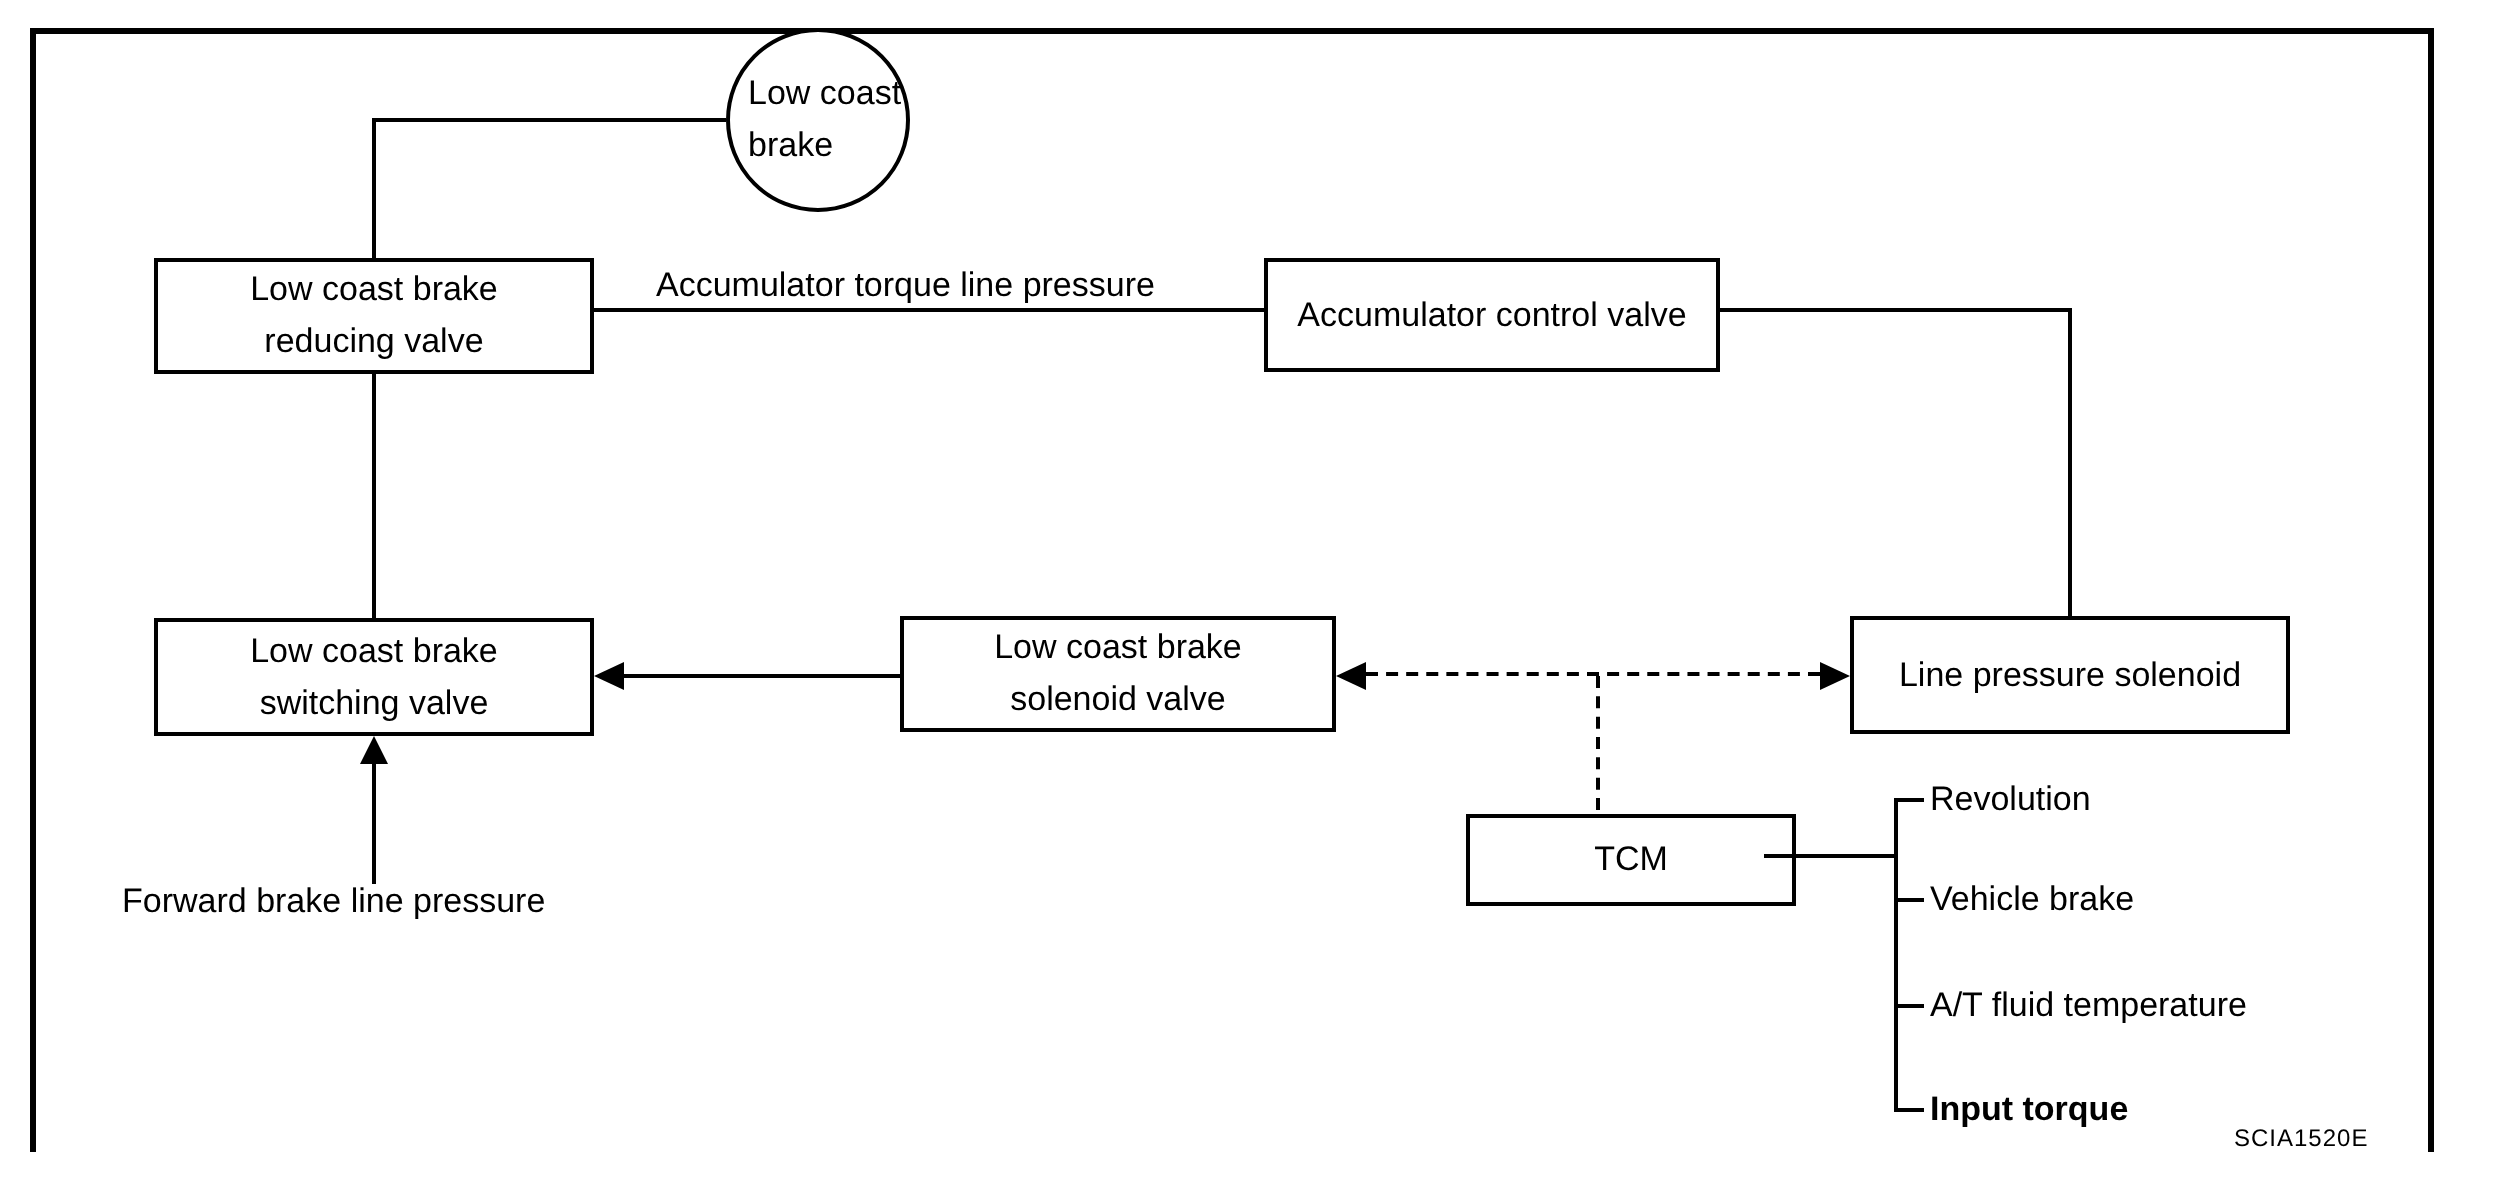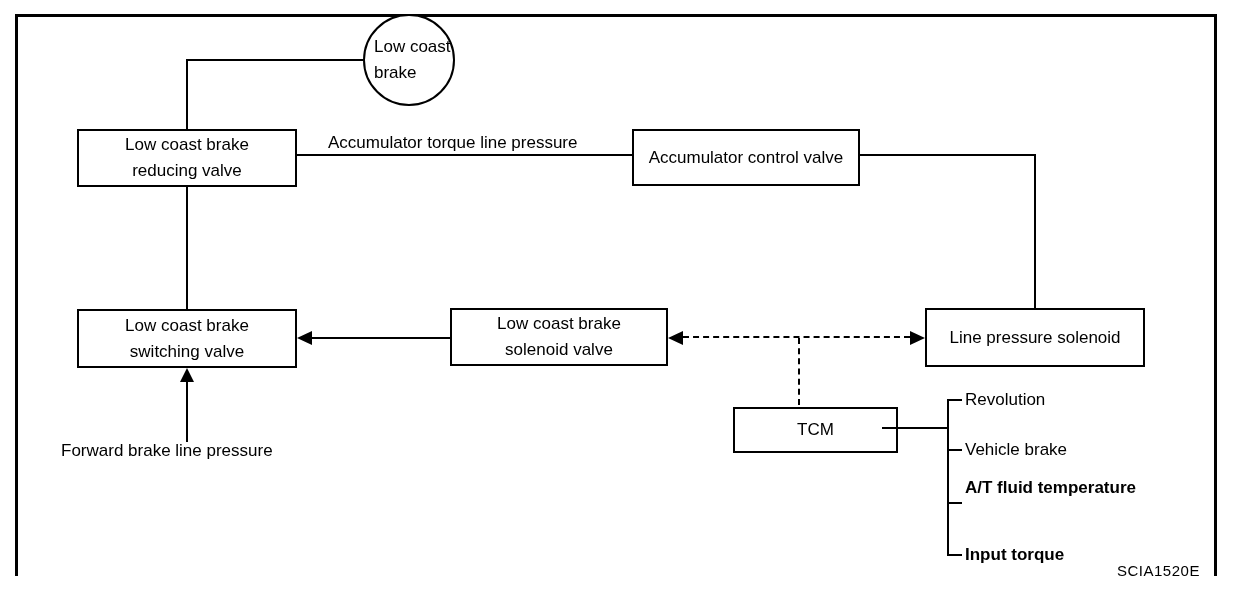--- a/index.html
+++ b/index.html
@@ -31,21 +31,21 @@
   .vline { position: absolute; width: 2px; background: #000; }
   .hdash { position: absolute; height: 0; border-top: 2px dashed #000; }
   .vdash { position: absolute; width: 0; border-left: 2px dashed #000; }
 
   .arrow { position: absolute; width: 0; height: 0; }
   .arrow-left  { border-top: 7px solid transparent; border-bottom: 7px solid transparent; border-right: 15px solid #000; }
   .arrow-right { border-top: 7px solid transparent; border-bottom: 7px solid transparent; border-left: 15px solid #000; }
   .arrow-up    { border-left: 7px solid transparent; border-right: 7px solid transparent; border-bottom: 14px solid #000; }
 
   .label { position: absolute; font-size: 17px; white-space: nowrap; }
-  .code  { position: absolute; font-size: 15px; letter-spacing: 0.5px; white-space: nowrap; }
+  .code  { position: absolute; font-size: 12px; letter-spacing: 0.5px; white-space: nowrap; }
   .tcm-input { position: absolute; left: 965px; font-size: 17px; height: 20px; line-height: 20px; white-space: nowrap; }
 </style>
 </head>
 <body>
 
 <div class="canvas">
   <div class="frame"></div>
 
   <div class="node circle" style="left:363px; top:14px; width:92px; height:92px;">Low coast
 brake</div>
@@ -93,17 +93,17 @@
   <div class="hline" style="left:947px; top:449px; width:15px;"></div>
   <div class="hline" style="left:947px; top:502px; width:15px;"></div>
   <div class="hline" style="left:947px; top:554px; width:15px;"></div>
 
   <div class="label" style="left:328px; top:133px;">Accumulator torque line pressure</div>
 
   <div class="label" style="left:61px; top:441px;">Forward brake line pressure</div>
 
   <div class="tcm-input" style="top:390px;">Revolution</div>
   <div class="tcm-input" style="top:440px;">Vehicle brake</div>
-  <div class="tcm-input" style="top:478px;font-weight:bold;">A/T fluid temperature</div>
+  <div class="tcm-input" style="top:493px;">A/T fluid temperature</div>
   <div class="tcm-input" style="top:545px;font-weight:bold;">Input torque</div>
 
   <div class="code" style="left:1117px; top:562px;">SCIA1520E</div>
 </div>
 
 </body></html>

